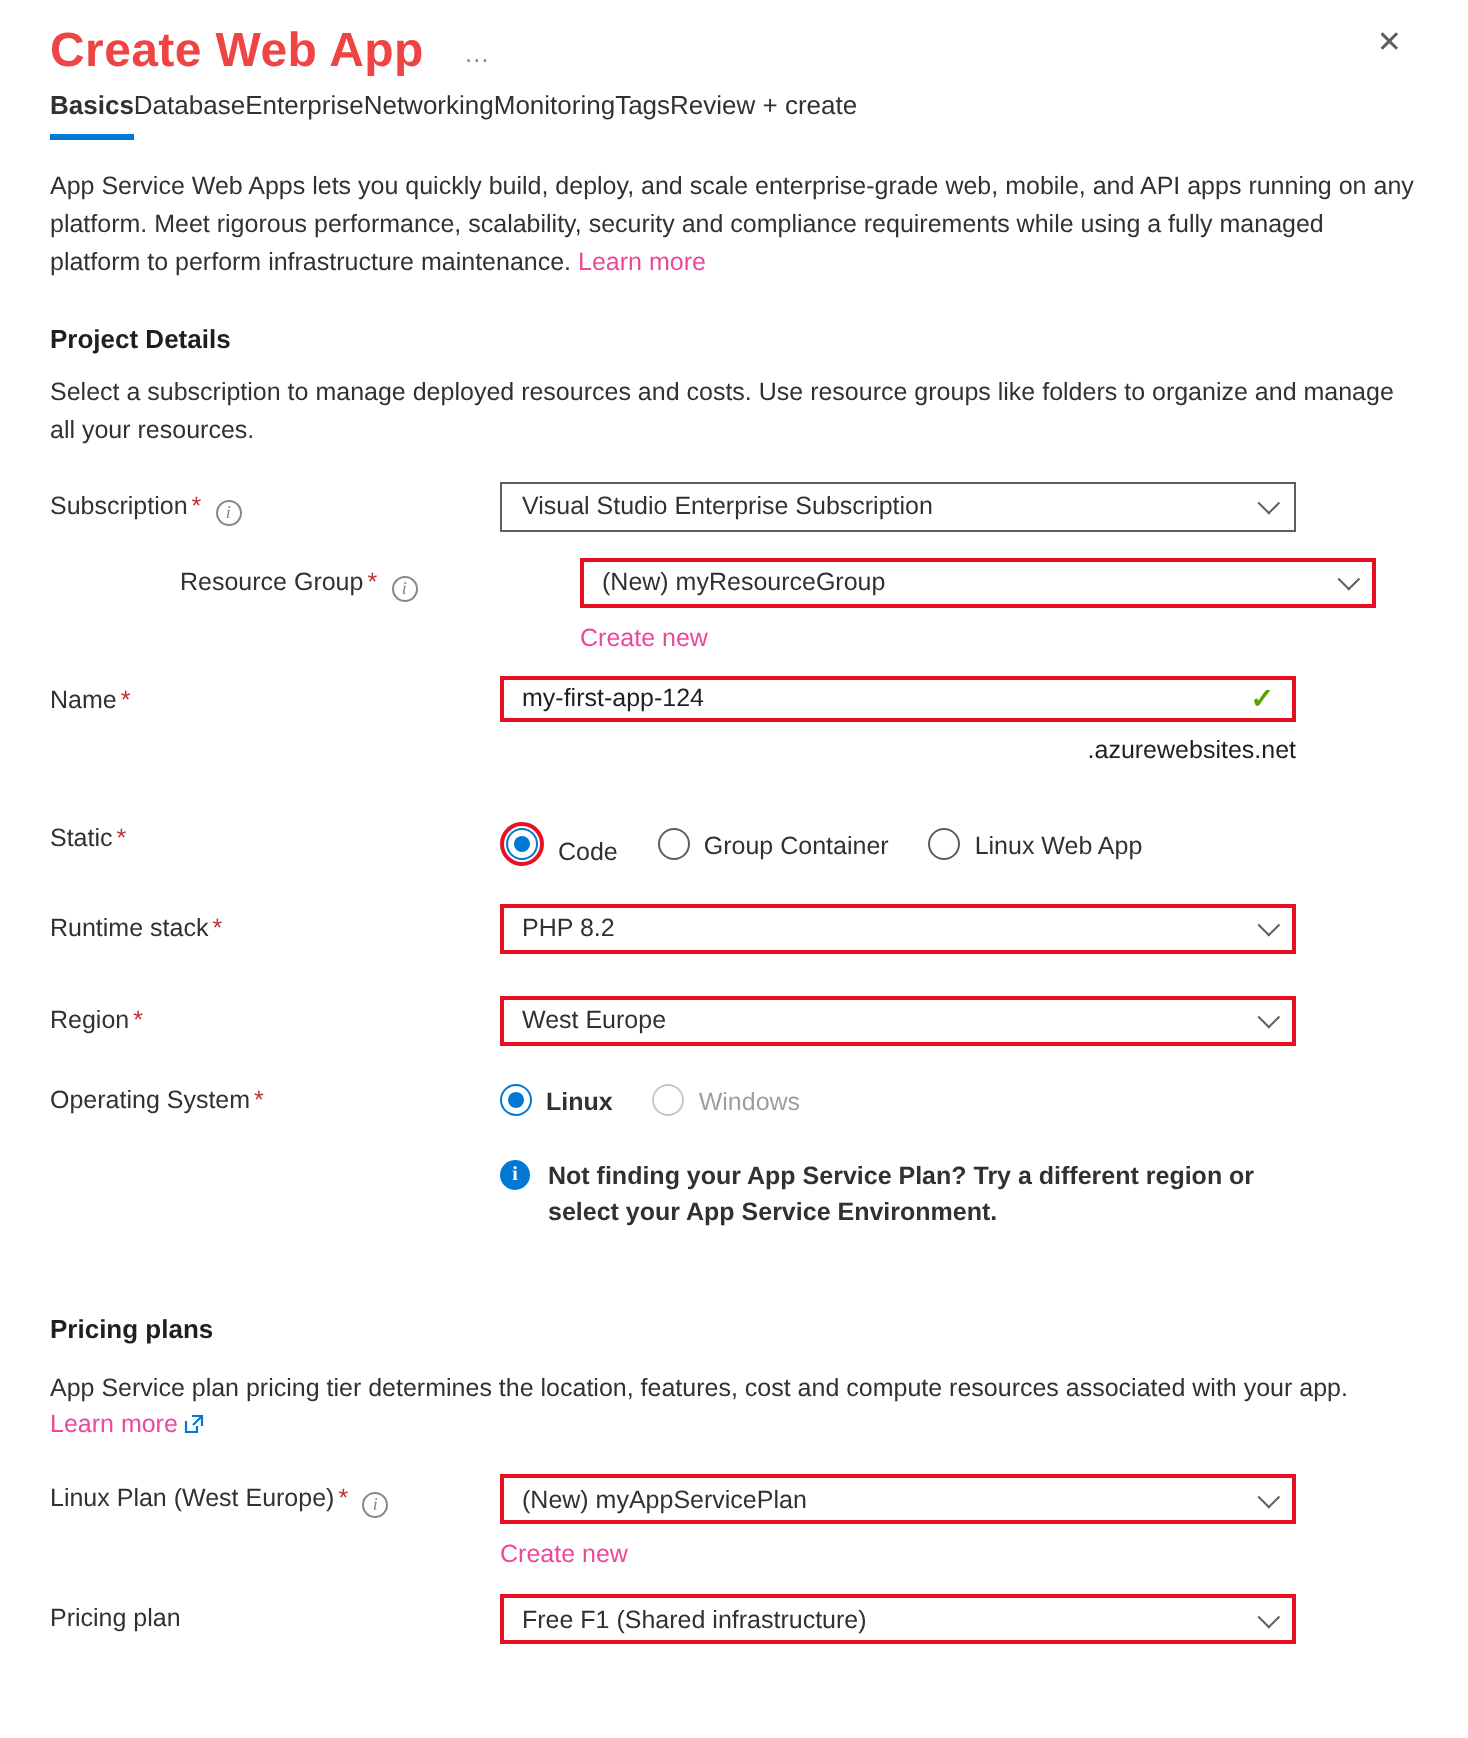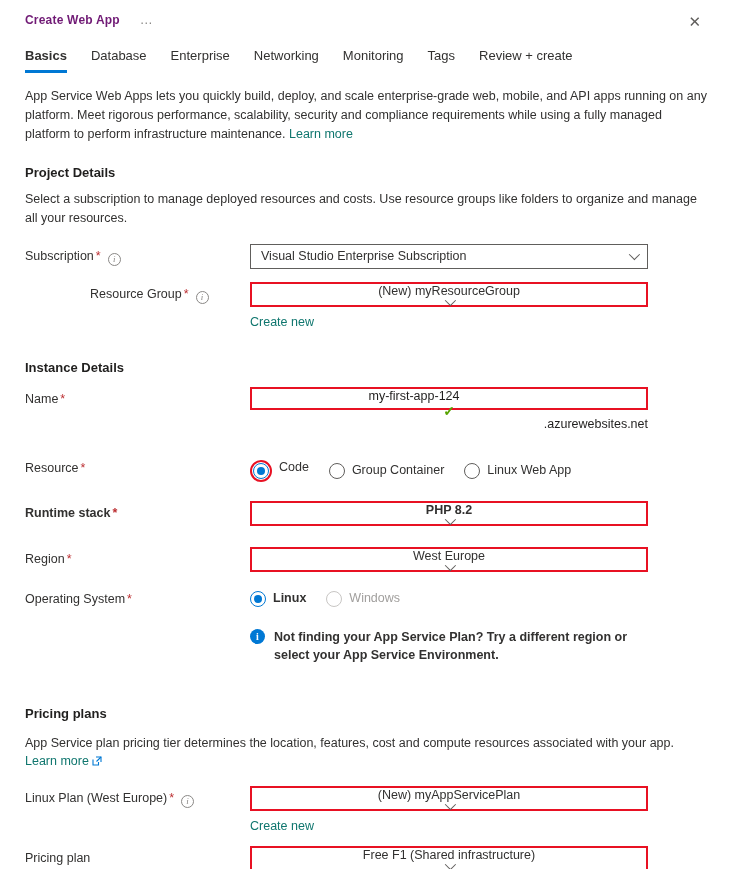--- a/index.html
+++ b/index.html
@@ -9,70 +9,70 @@
     font-size: 12.5px;
     color: #323130;
     background: #ffffff;
     overflow: hidden;
     position: relative;
   }
   .page { padding: 12px 25px 0 25px; }
 
   
   .hdr { display: flex; align-items: center; position: relative; }
-  .title { font-size: 12px; font-weight: bold; color: #701a75; letter-spacing: .2px; }
+  .title { font-size: 24px; font-weight: bold; color: #ef4444; letter-spacing: .2px; }
   .more-dots { margin-left: 20px; color: #8a8886; font-size: 13px; letter-spacing: 1px; cursor: pointer; }
   .close-x { position: absolute; right: 8px; top: 2px; color: #605e5c; font-size: 15px; cursor: pointer; line-height: 1; }
 
   
-  .tabs { display: flex; gap: 24px; margin-top: 21px; font-size: 13px; border-bottom: 1px solid transparent; }
+  .tabs { display: flex; margin-top: 5px; font-size: 13px; border-bottom: 1px solid transparent; }
   .tab { padding-bottom: 7px; color: #323130; cursor: pointer; }
   .tab.active { font-weight: bold; border-bottom: 3px solid #0078d4; }
 
   
   .para { margin-top: 13px; line-height: 1.5; color: #323130; }
-  a.link { color: #0f766e; text-decoration: none; cursor: pointer; }
+  a.link { color: #ec4899; text-decoration: none; cursor: pointer; }
   .section-h { font-weight: bold; font-size: 13px; color: #201f1e; }
 
   
   .row { display: flex; align-items: flex-start; }
   .lbl { width: 225px; padding-top: 5px; flex-shrink: 0; }
   .lbl.indent { padding-left: 65px; }
   .ctl { width: 398px; }
   .req { color: #bc2f32; margin-left: 2px; }
   .info-i {
     display: inline-block; width: 13px; height: 13px; border: 1px solid #8a8886; border-radius: 50%;
     color: #8a8886; font-size: 9px; line-height: 11px; text-align: center; margin-left: 7px;
     vertical-align: -2px; font-family: "Liberation Serif", serif; font-style: italic; cursor: pointer;
   }
 
   
   .dd {
     height: 25px; border: 1px solid #605e5c; background: #fff; display: flex;
     align-items: center; justify-content: space-between; padding: 0 10px; cursor: pointer;
   }
-  .dd.red, .input.red { border: 2px solid #e81123; padding: 0 9px; flex-direction: column; }
+  .dd.red, .input.red { border: 2px solid #e81123; padding: 0 9px; }
   .chev {
     width: 8px; height: 8px; border-right: 1.4px solid #605e5c; border-bottom: 1.4px solid #605e5c;
     transform: rotate(45deg) translateY(-2px); flex-shrink: 0;
   }
   .input {
     height: 23px; border: 1px solid #605e5c; background: #fff; display: flex;
     align-items: center; justify-content: space-between; padding: 0 9px;
   }
   .input input {
     border: none; outline: none; flex: 1; font: inherit; color: #201f1e; background: transparent;
   }
   .check { color: #57a300; font-size: 14px; font-weight: bold; flex-shrink: 0; }
   .suffix { text-align: right; margin-top: 7px; color: #201f1e; }
   .create-link { display: inline-block; margin-top: 8px; }
 
   
   .radios { display: flex; align-items: center; gap: 20px; padding-top: 4px; }
-  .radio-opt { display: flex; align-items: flex-start; gap: 7px; cursor: pointer; }
+  .radio-opt { display: flex; align-items: flex-end; gap: 7px; cursor: pointer; }
   .radio { width: 16px; height: 16px; border: 1px solid #605e5c; border-radius: 50%; position: relative; flex-shrink: 0; background:#fff; }
   .radio.sel { border-color: #0078d4; }
   .radio.sel::after { content: ""; position: absolute; left: 3px; top: 3px; right: 3px; bottom: 3px; border-radius: 50%; background: #0078d4; }
   .annot-ring { border: 2px solid #e81123; border-radius: 50%; padding: 1px; display: flex; }
   .radio.dis { border-color: #c8c6c4; }
   .opt-dis { color: #a19f9d; }
 
   
   .note { display: flex; gap: 9px; }
   .note-icon {
@@ -82,25 +82,25 @@
   }
   .note-text { line-height: 1.45; width: 382px; font-weight: bold; }
 
   
   .ext-icon { display: inline-block; vertical-align: -1px; margin-left: 3px; }
 
   
   .mt-proj { margin-top: 22px; }
   .mt-projdesc { margin-top: 10px; }
   .mt-sub { margin-top: 16px; }
-  .mt-rg { margin-top: 13px; }
+  .mt-rg { margin-top: 13px; gap: 40px; }
   .mt-inst { margin-top: 31px; }
   .mt-name { margin-top: 12px; }
   .mt-pub { margin-top: 25px; }
-  .mt-rt { margin-top: 19px; font-weight: bold; }
+  .mt-rt { margin-top: 19px; }
   .mt-os { margin-top: 15px; }
   .mt-reg { margin-top: 21px; }
   .mt-note { margin-top: 21px; }
   .mt-price { margin-top: 42px; }
   .mt-pricedesc { line-height: 1.45; }
   .mt-lp { margin-top: 15px; }
   .mt-pp { margin-top: 13px; }
 </style>
 </head>
 <body>
@@ -146,38 +146,37 @@
     </div>
     <div class="ctl">
       <div class="dd red">
         <span>(New) myResourceGroup</span>
         <span class="chev"></span>
       </div>
       <a class="link create-link">Create new</a>
     </div>
   </div>
 
-  <div class="section-h mt-inst">Instance Details</div>
 
   <div class="row mt-name">
     <div class="lbl">
       <span>Name</span><span class="req">*</span>
     </div>
     <div class="ctl">
       <div class="input red">
         <input type="text" value="my-first-app-124" style="">
         <span class="check">✓</span>
       </div>
       <div class="suffix">.azurewebsites.net</div>
     </div>
   </div>
 
   <div class="row mt-pub">
     <div class="lbl">
-      <span>Resource</span><span class="req">*</span>
+      <span>Static</span><span class="req">*</span>
     </div>
     <div class="ctl radios">
       <span class="radio-opt">
         <span class="annot-ring">
             <span class="radio sel"></span>
           </span>
         <span>Code</span>
       </span>
       <span class="radio-opt">
         <span class="radio"></span>

